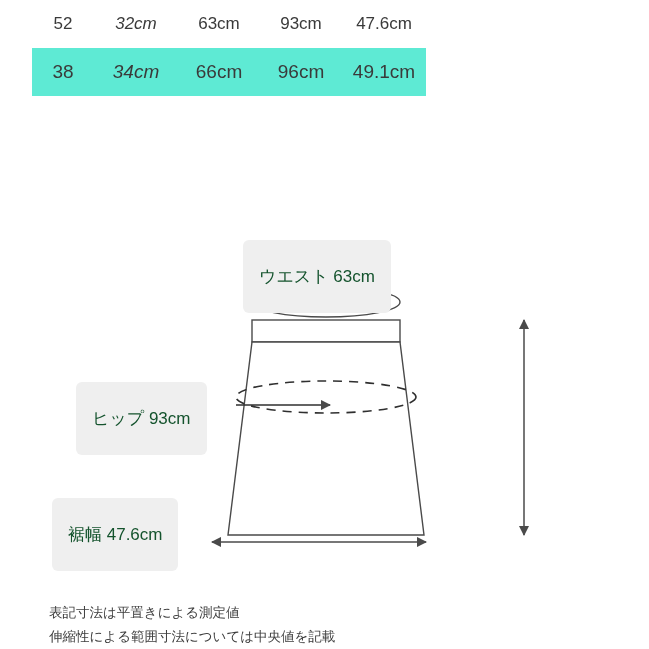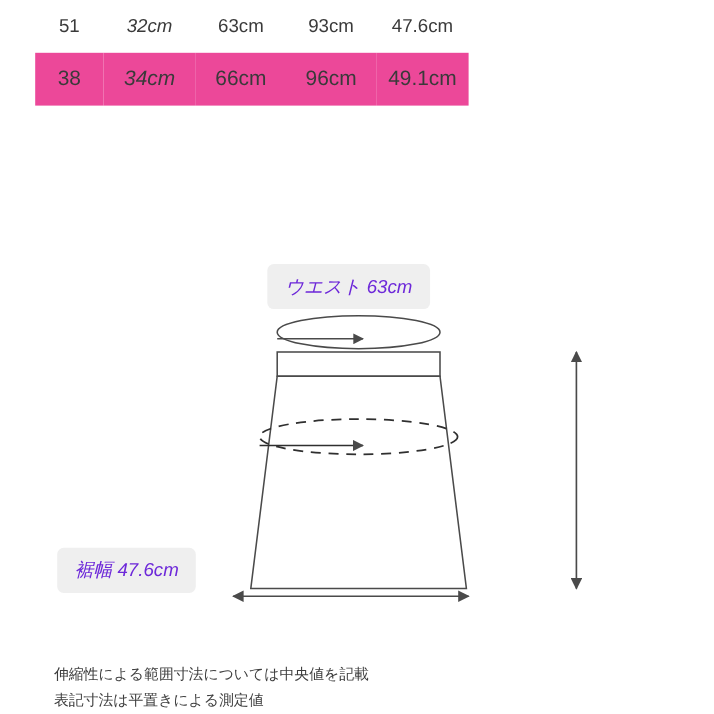--- a/index.html
+++ b/index.html
@@ -31,21 +31,21 @@
   .size-table td {
     font-size: 17px;
     color: #3a3a3a;
     padding: 0;
     height: 48px;
     vertical-align: middle;
     text-align: center;
     white-space: nowrap;
   }
   .size-table tr.shaded td {
-    background: #ec4899;
+    background: #5eead4;
     font-size: 19px;
   }
   .size-table tr.plain td {
     background: #ffffff;
   }
   .col-size { width: 62px; }
   .col-a { width: 84px; font-style: italic; }
   .col-b { width: 82px; margin-top: 44px; }
   .col-c { width: 82px; margin-top: 20px; }
   .col-d { width: 84px; margin-top: 27px; }
@@ -59,27 +59,26 @@
     height: 430px;
   }
   .diagram svg {
     display: block;
   }
 
   
   .chip {
     position: absolute;
     background: #efefef;
-    color: #6d28d9;
+    color: #14532d;
     font-size: 17px;
     line-height: 1;
-    padding: 12px 16px;
+    padding: 28px 16px;
     border-radius: 6px;
     white-space: nowrap;
-    font-style: italic;
   }
   .chip-waist { left: 243px; top: 240px; }
   .chip-hip   { left: 76px;  top: 382px; }
   .chip-len   { left: 435px; top: 403px; }
   .chip-hem   { left: 52px;  top: 498px; }
 
   
   .notes {
     position: absolute;
     left: 49px;
@@ -91,21 +90,21 @@
   .notes div { white-space: nowrap; }
 </style>
 </head>
 <body>
 
 <div id="root">
 
   <table class="size-table">
     <tbody>
       <tr class="plain">
-        <td class="col-size">51</td>
+        <td class="col-size">52</td>
         <td class="col-a">32cm</td>
         <td class="col-b">63cm</td>
         <td class="col-c">93cm</td>
         <td class="col-d">47.6cm</td>
       </tr>
       <tr class="shaded">
         <td class="col-size">38</td>
         <td class="col-a">34cm</td>
         <td class="col-b">66cm</td>
         <td class="col-c">96cm</td>
@@ -143,20 +142,21 @@
         <line x1="524" y1="170" x2="524" y2="385" stroke="#4a4a4a" stroke-width="1.5" marker-start="url(#arrowEnd)" marker-end="url(#arrowEnd)"></line>
       </g>
 
       <g>
         <line x1="212" y1="392" x2="426" y2="392" stroke="#4a4a4a" stroke-width="1.5" marker-start="url(#arrowEnd)" marker-end="url(#arrowEnd)"></line>
       </g>
     </svg>
   </div>
 
   <div class="chip chip-waist">ウエスト 63cm</div>
+  <div class="chip chip-hip">ヒップ  93cm</div>
   <div class="chip chip-hem">裾幅 47.6cm</div>
 
   <div class="notes">
+    <div>表記寸法は平置きによる測定値</div>
     <div>伸縮性による範囲寸法については中央値を記載</div>
-    <div>表記寸法は平置きによる測定値</div>
   </div>
 
 </div>
 
 </body></html>

